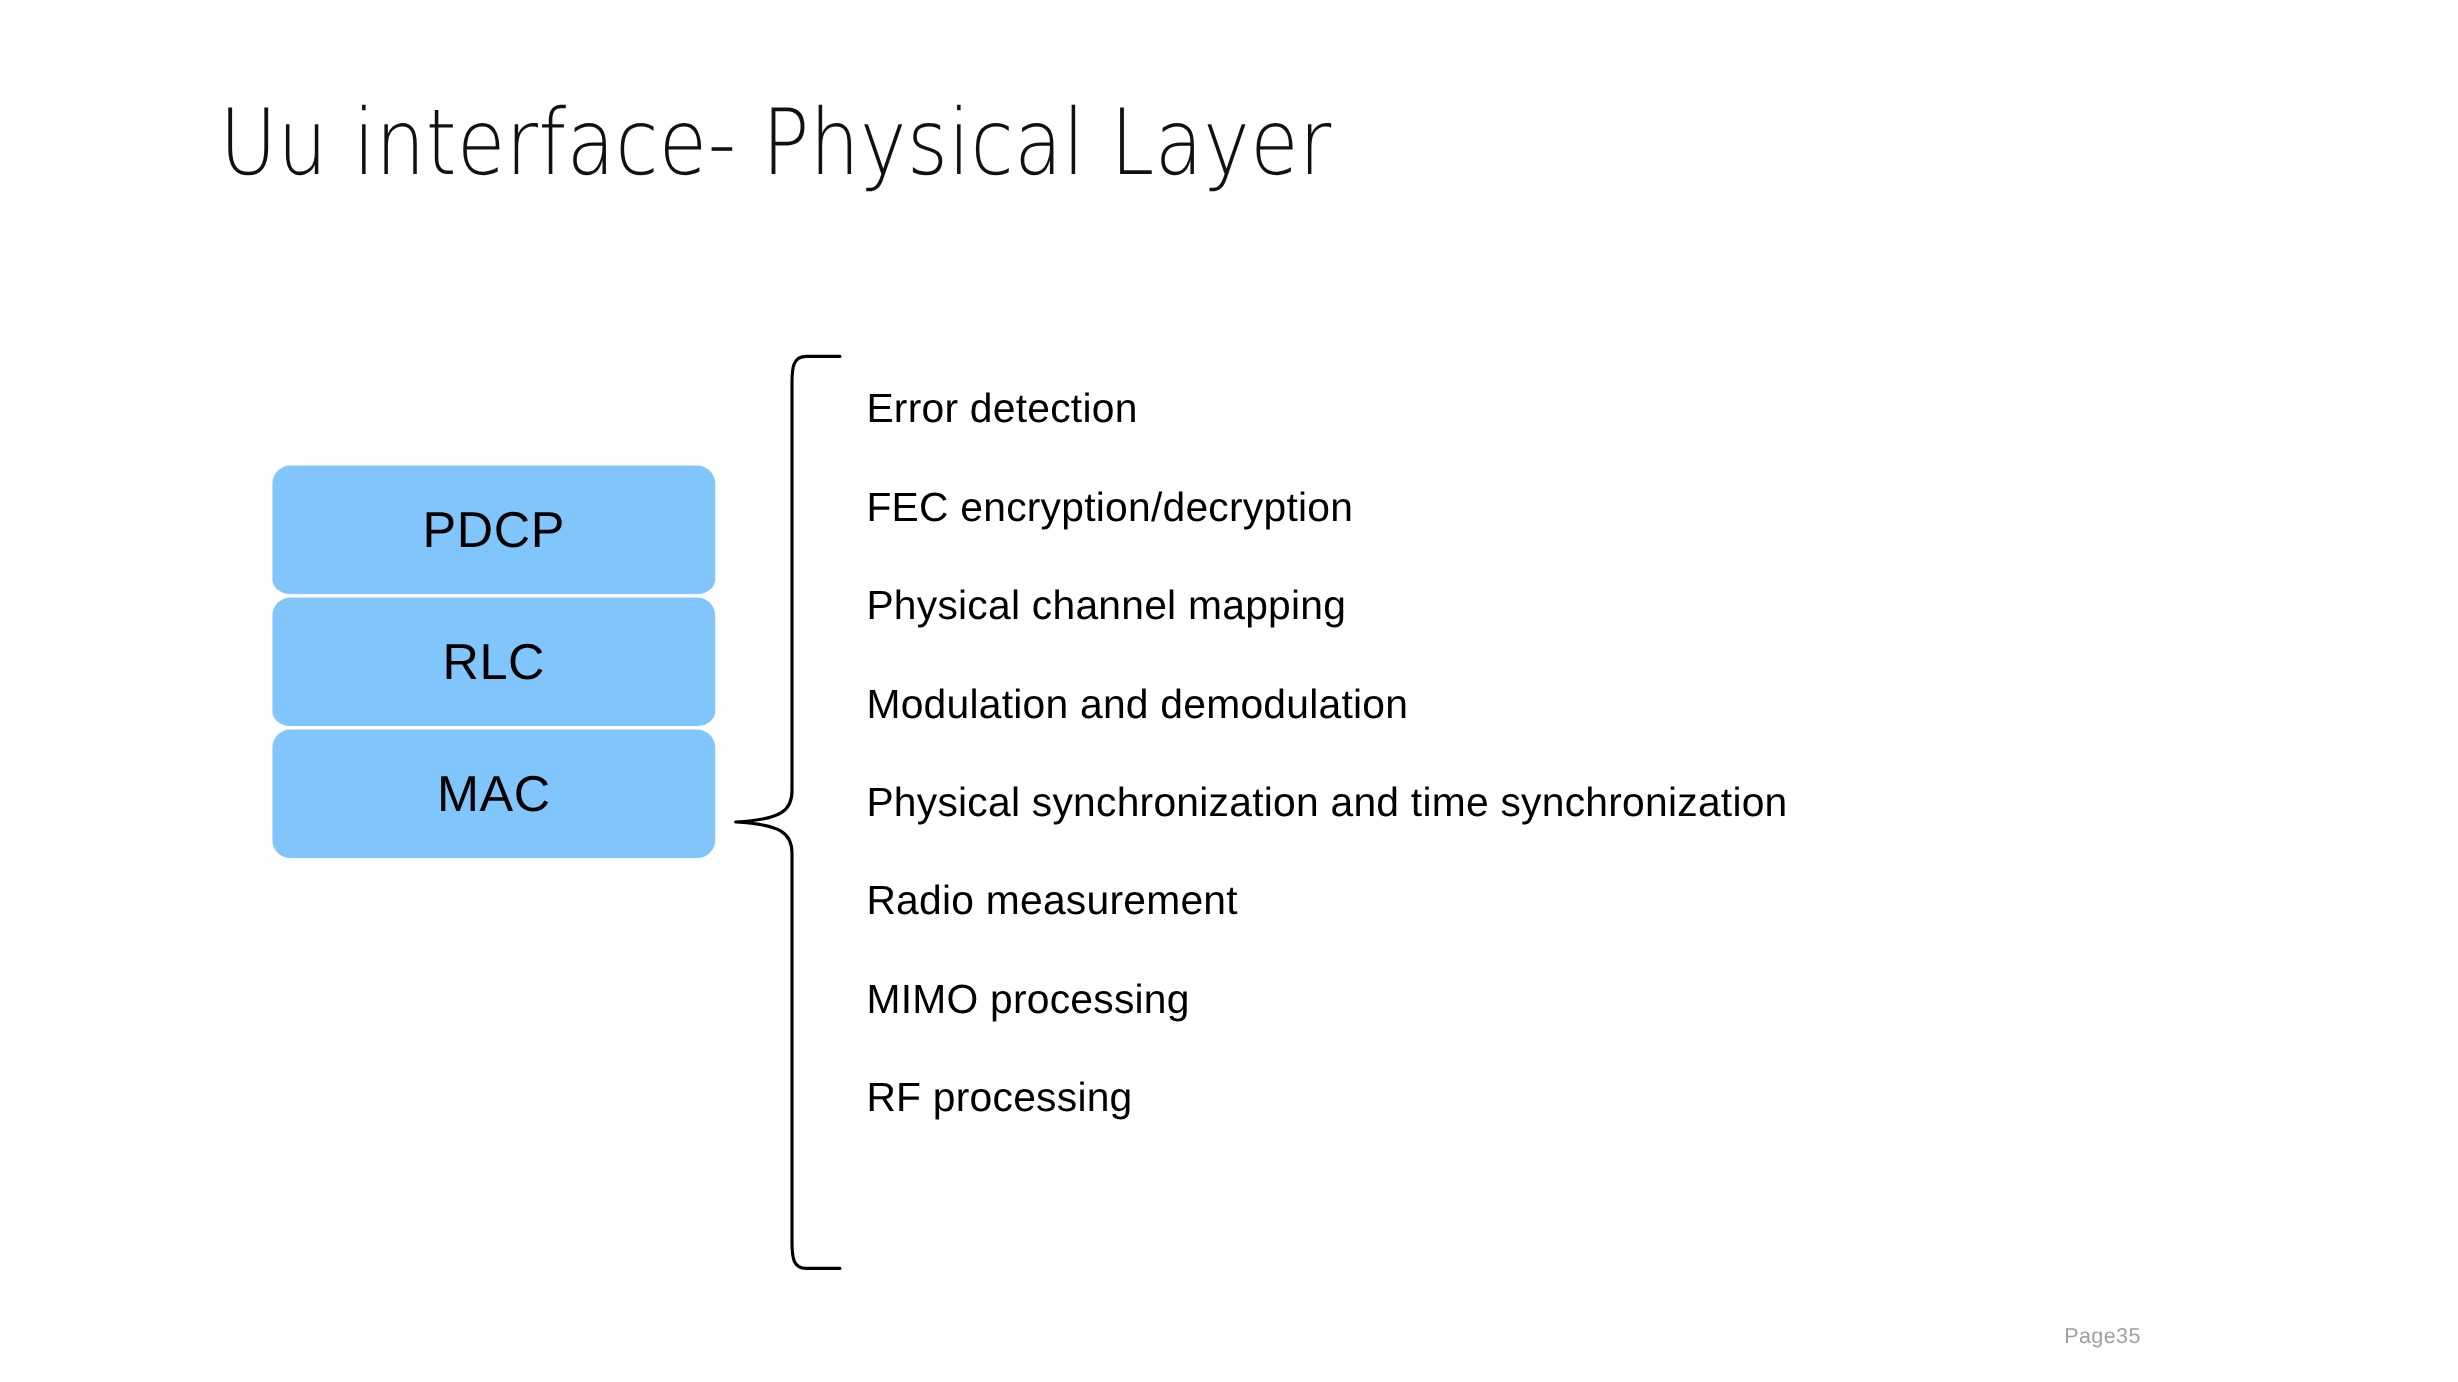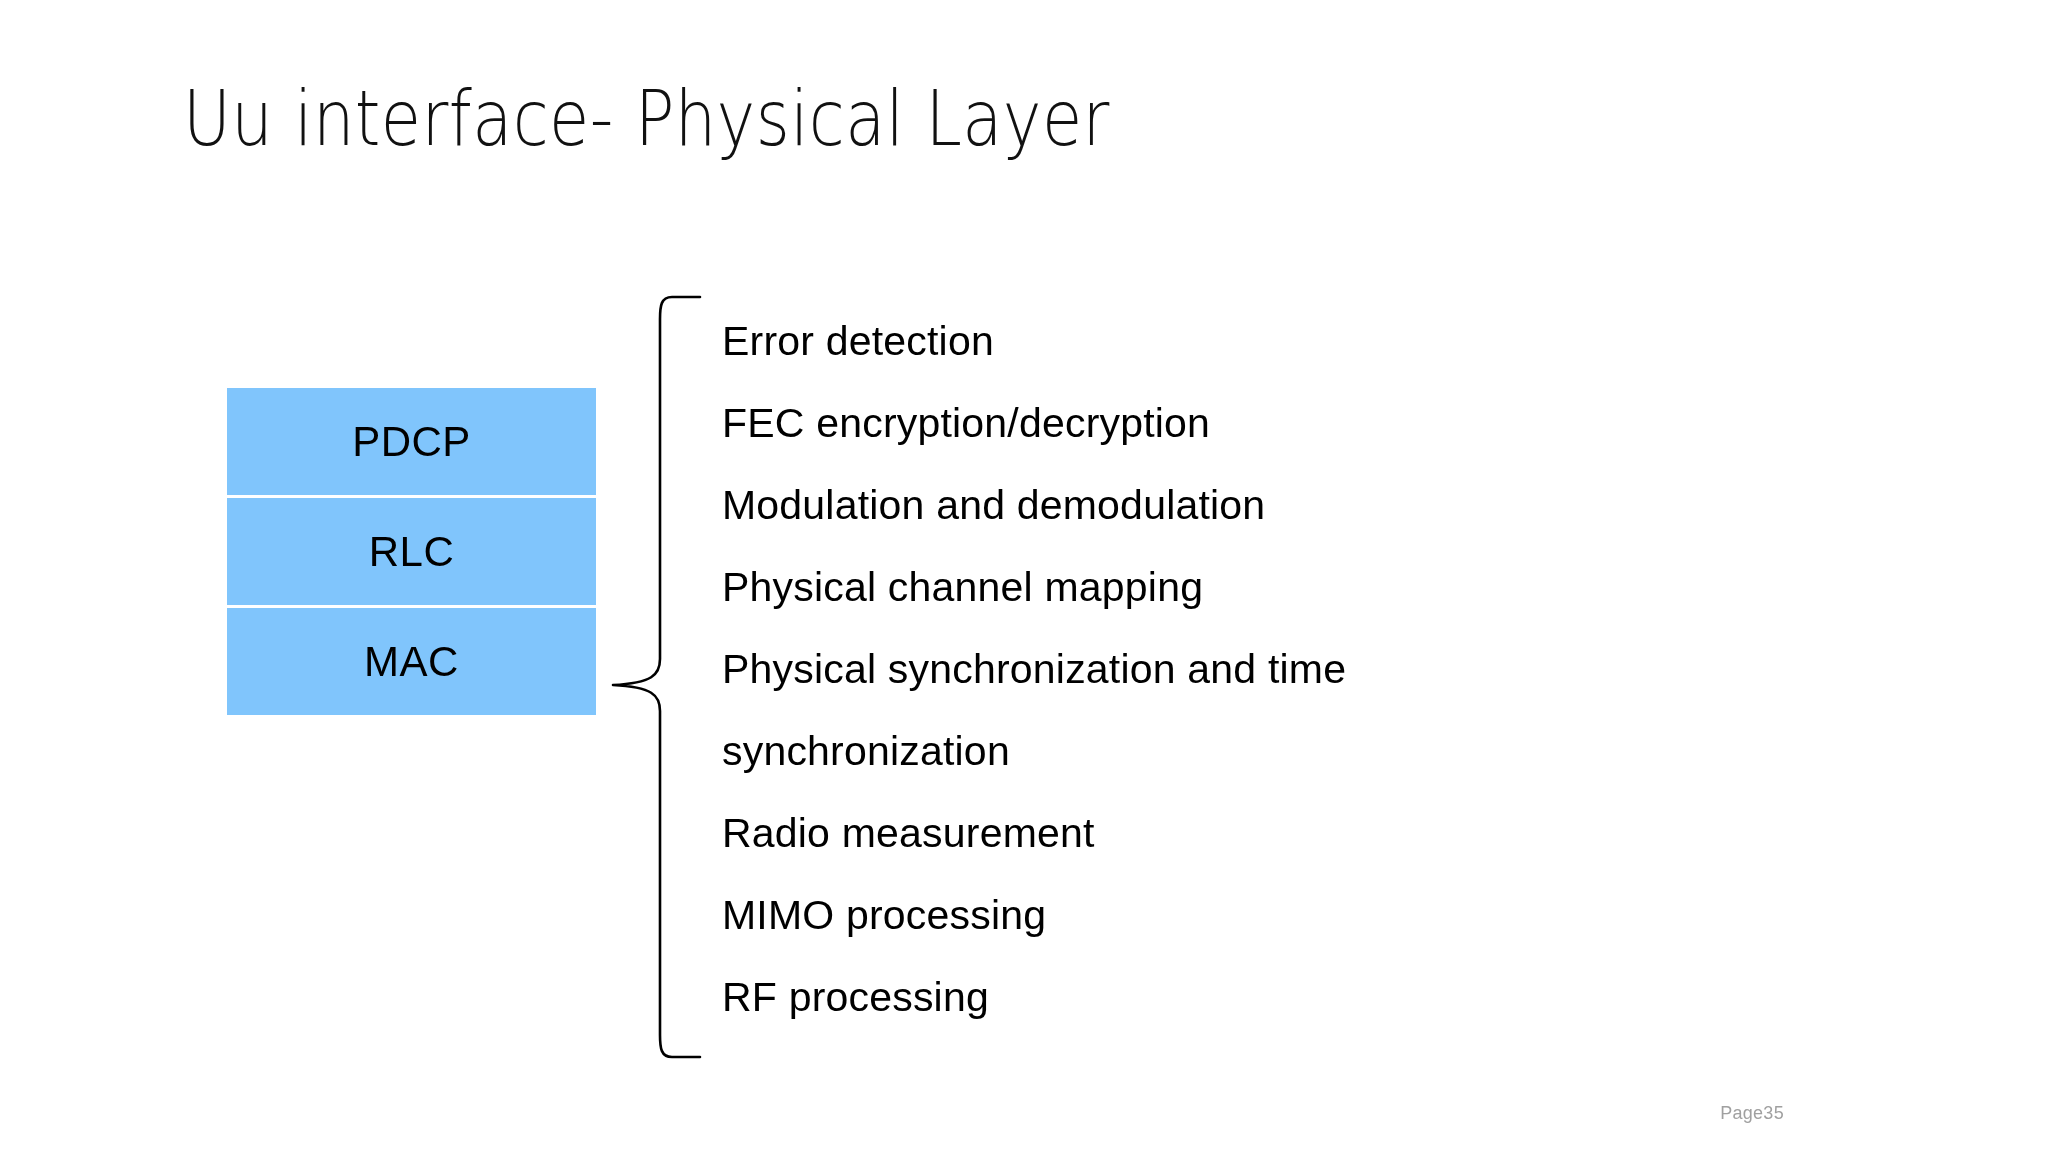--- a/index.html
+++ b/index.html
@@ -53,20 +53,21 @@
     display: flex;
     align-items: center;
     justify-content: center;
     box-sizing: border-box;
     border-bottom: 3px solid #ffffff;
     color: #000000;
     font-family: "Liberation Sans", sans-serif;
     font-size: 42px;
     font-weight: 400;
     letter-spacing: 0.5px;
+    border-radius: 15px;
   }
   .stack-layer:last-child {
     border-bottom: none;
   }
   .stack-layer.is-highlighted {
     font-weight: bold;
   }
 
   
   #brace-connector {
@@ -80,21 +81,21 @@
 
   
   #feature-list {
     position: absolute;
     left: 722px;
     top: 300px;
     width: 830px;
   }
   .feature-item {
     font-family: "Liberation Sans", sans-serif;
-    font-size: 41px;
+    font-size: 34px;
     font-weight: 400;
     color: #000000;
     line-height: 82px;
     letter-spacing: 0.2px;
   }
 
   
   #page-number {
     position: absolute;
     right: 76px;
@@ -132,22 +133,22 @@
              C 60 380 52 388 13 390
              C 52 392 60 400 60 416
              L 60 740
              C 60 753 61 762 72 762
              L 100 762" fill="none" stroke="#000000" stroke-width="2.6" stroke-linecap="round" stroke-linejoin="round"></path>
   </svg>
 
   <div id="feature-list">
     <div class="feature-item">Error detection</div>
     <div class="feature-item">FEC encryption/decryption</div>
+    <div class="feature-item">Physical channel mapping</div>
     <div class="feature-item">Modulation and demodulation</div>
-    <div class="feature-item">Physical channel mapping</div>
     <div class="feature-item">Physical synchronization and time synchronization</div>
     <div class="feature-item">Radio measurement</div>
     <div class="feature-item">MIMO processing</div>
     <div class="feature-item">RF processing</div>
   </div>
 
   <div id="page-number">Page35</div>
 
 </div>
 

